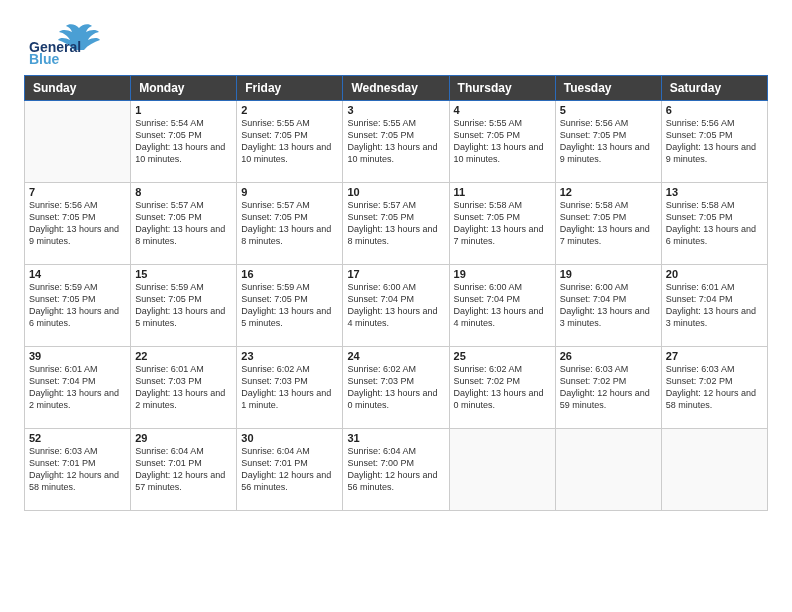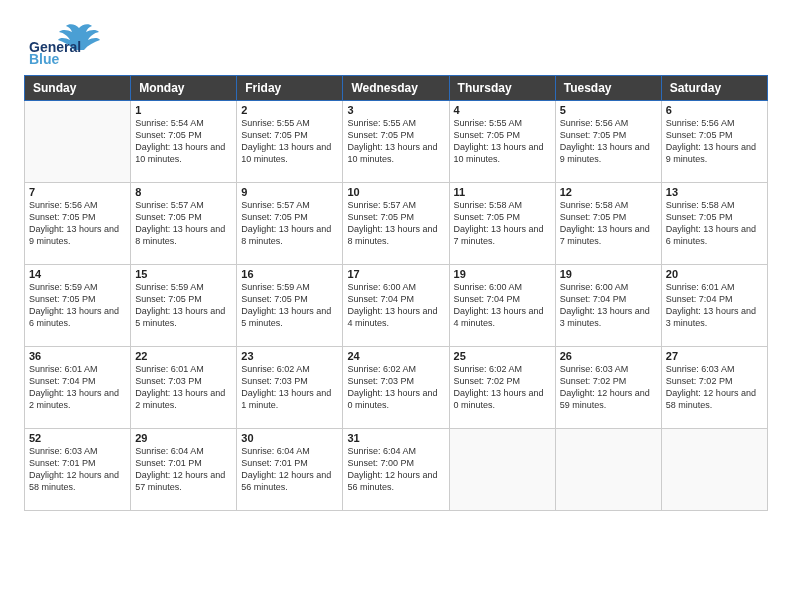--- a/index.html
+++ b/index.html
@@ -241,21 +241,21 @@
         </td>
           <td>
           <span class="day-number">20</span>
           <span class="cell-text">Sunrise: 6:01 AM</span><br>
           <span class="cell-text">Sunset: 7:04 PM</span><br>
           <span class="cell-text">Daylight: 13 hours and 3 minutes.</span>
         </td>
         </tr>
         <tr>
           <td>
-          <span class="day-number">36</span>
+          <span class="day-number">39</span>
           <span class="cell-text">Sunrise: 6:01 AM</span><br>
           <span class="cell-text">Sunset: 7:04 PM</span><br>
           <span class="cell-text">Daylight: 13 hours and 2 minutes.</span>
         </td>
           <td>
           <span class="day-number">22</span>
           <span class="cell-text">Sunrise: 6:01 AM</span><br>
           <span class="cell-text">Sunset: 7:03 PM</span><br>
           <span class="cell-text">Daylight: 13 hours and 2 minutes.</span>
         </td>

